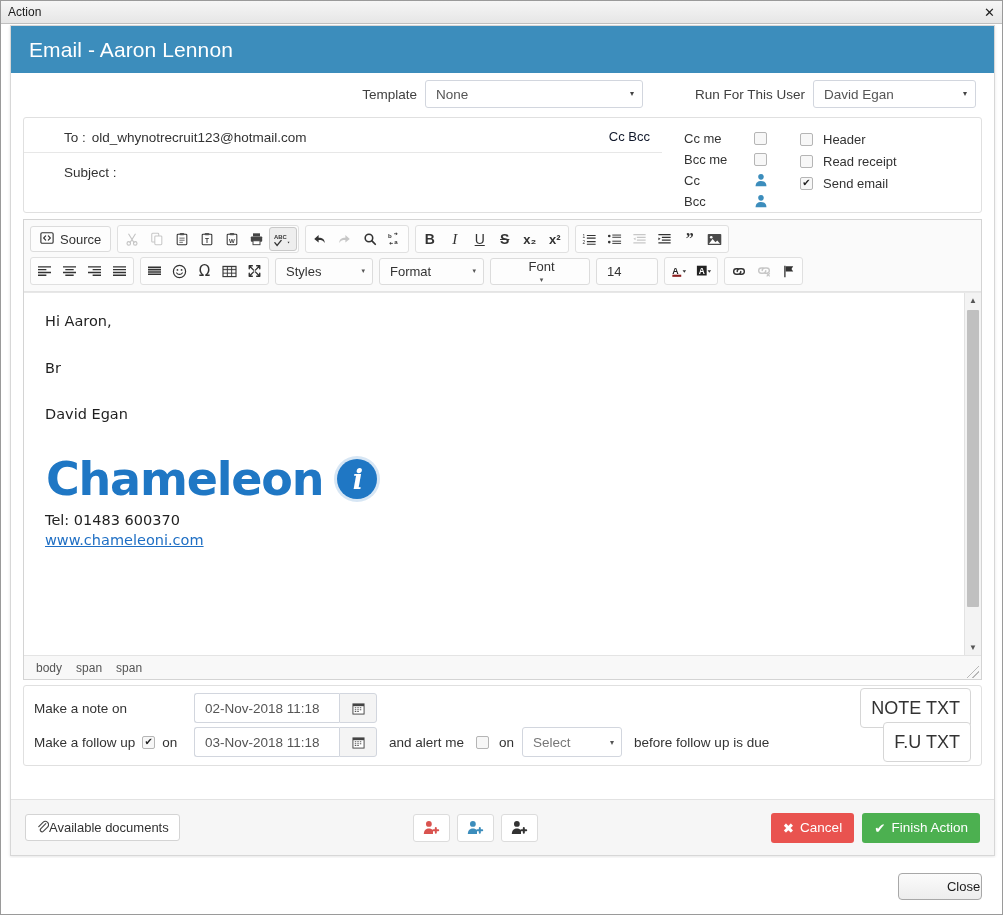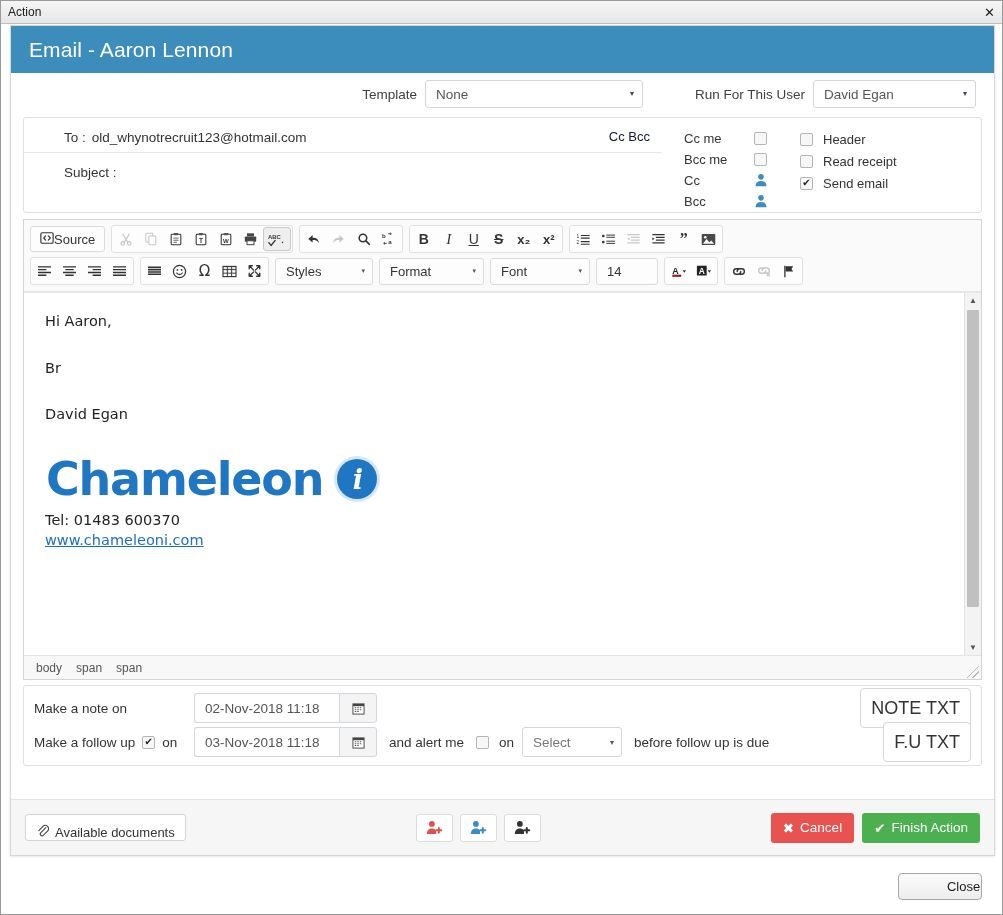--- a/index.html
+++ b/index.html
@@ -175,38 +175,38 @@
     padding: 0 3px;
     line-height: 1;
   }
   .tb-btn.active { border-color: #c9c9c9; background: #eeeeee; }
   .tb-btn.disabled { color: #c4c4c4; cursor: default; }
   .tb-btn svg { display: block; }
   .tb-labeled {
     height: 26px;
     border: 1px solid #dcdcdc; background: #fdfdfd;
     border-radius: 3px;
-    display: flex; align-items: center; 
+    display: flex; align-items: center; gap: 6px;
     padding: 0 9px;
     font-size: 13px; color: #333;
     cursor: pointer;
   }
   .tb-combo {
     height: 27px;
     border: 1px solid #dcdcdc; background: #fdfdfd;
     border-radius: 3px;
     display: flex; align-items: center; justify-content: space-between;
     padding: 0 7px 0 10px;
     font-size: 13px; color: #333;
     cursor: pointer;
   }
   .tb-combo .caret { font-size: 7px; color: #555; }
   .combo-styles { width: 98px; }
   .combo-format { width: 105px; }
-  .combo-font { width: 100px; }
+  .combo-font { width: 100px; flex-direction: column; }
   .combo-size { width: 62px; gap: 44px; }
 
   
   .edit-area {
     position: relative;
     height: 363px;
     background: #fff;
     overflow: hidden;
     border-top: 1px solid #e7e7e7;
   }
@@ -340,21 +340,21 @@
     height: 56px;
     background: #f6f6f6;
     border-top: 1px solid #e2e2e2;
     display: flex; align-items: center;
     padding: 0 14px;
   }
   .docs-btn {
     height: 27px;
     border: 1px solid #d4d4d4; border-radius: 3px;
     background: #fff;
-    display: flex; align-items: flex-end; gap: 6px;
+    display: flex; align-items: center; 
     padding: 0 10px;
     font-size: 13px; color: #333;
     cursor: pointer;
   }
   .user-btns { display: flex; gap: 7px; margin-left: auto; margin-right: auto; }
   .user-btn {
     width: 37px; height: 28px;
     border: 1px solid #dcdcdc; border-radius: 3px;
     background: #fff;
     display: flex; align-items: center; justify-content: center;

